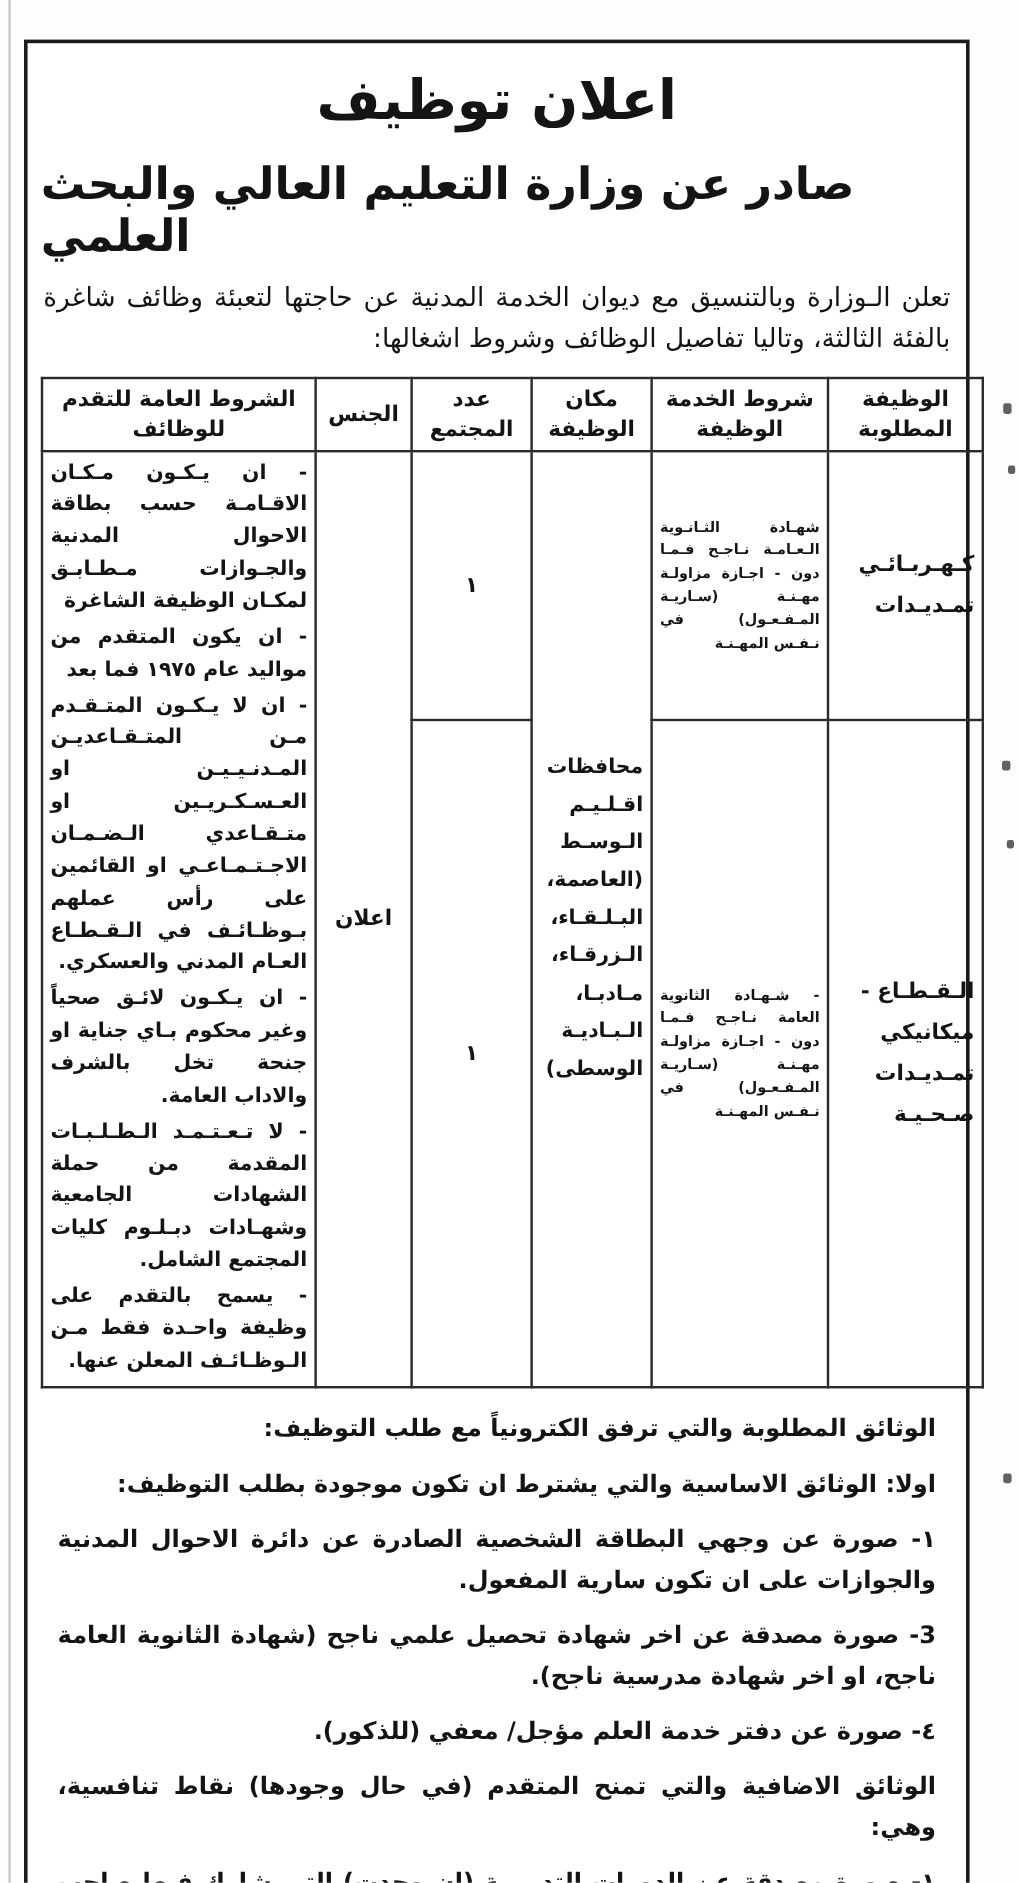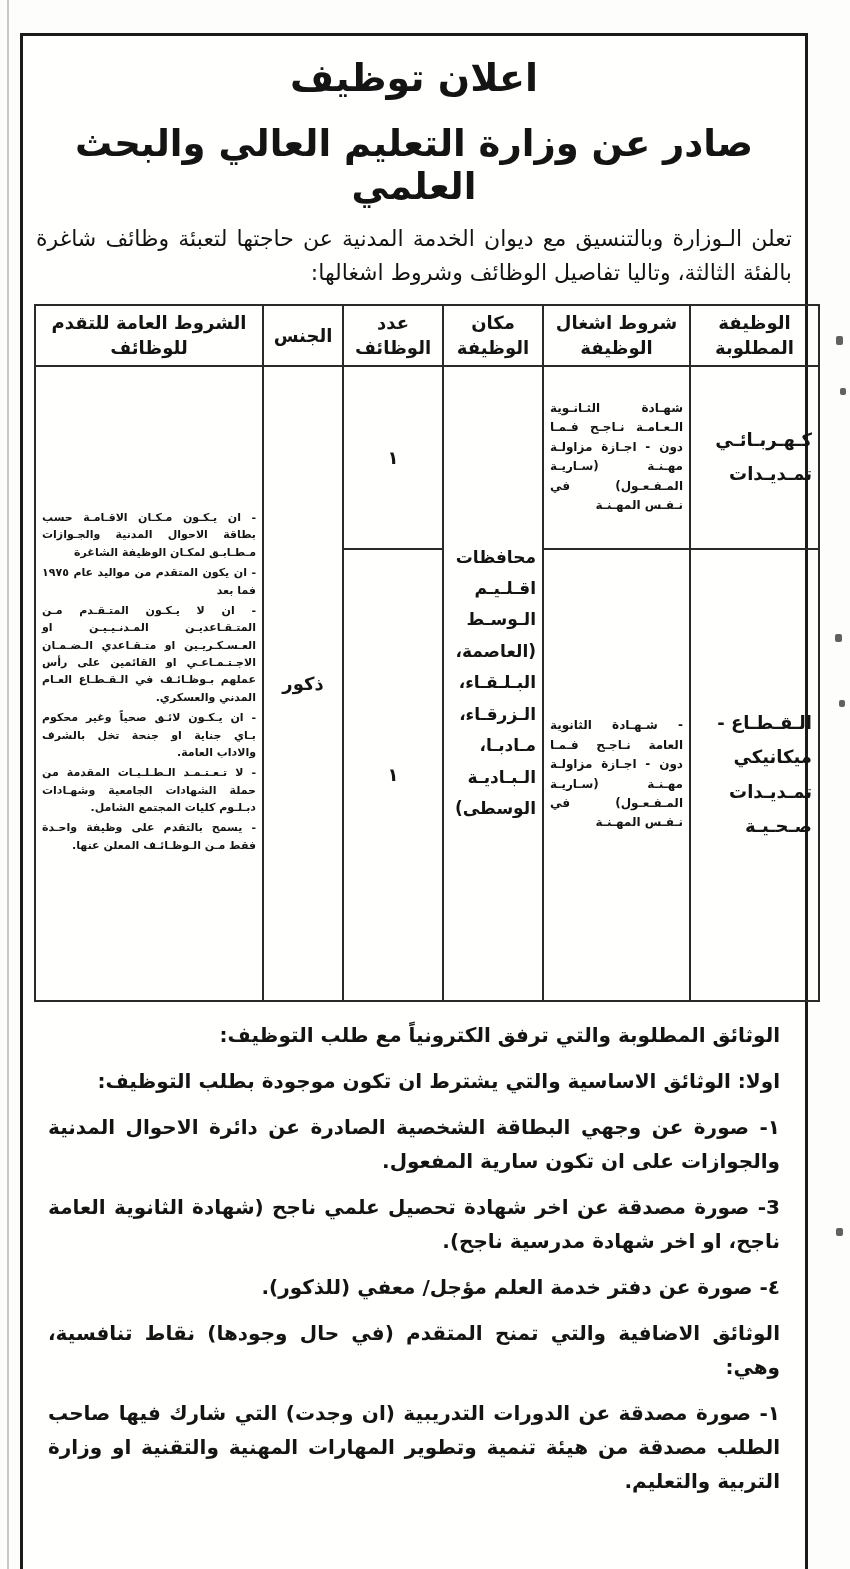--- a/index.html
+++ b/index.html
@@ -18,27 +18,26 @@
   }
   .frame{
     position:absolute;left:20px;top:33px;width:788px;height:1560px;
     border:3px solid #1b1b1b;
     background:#fffffe;
     box-sizing:border-box;
     padding:6px 11px 0 11px;
   }
   .doc-title{
     text-align:center;
-    font-size:38px;
+    font-size:46px;
     font-weight:bold;
     margin:14px 0 6px 0;
     letter-spacing:1px;
   }
   .doc-subtitle{
-    text-align:center;
     font-size:37px;
     font-weight:bold;
     margin:22px 0 10px 0;
   }
   .intro{
     direction:rtl;
     font-size:22px;
     font-weight:normal;
     line-height:1.55;
     text-align:justify;
@@ -84,21 +83,21 @@
   }
   td.count-cell{
     font-size:18px;
     text-align:center;
   }
   td.gender-cell{
     font-size:18px;
     text-align:center;
   }
   td.general-cell{
-    font-size:11px;
+    font-size:17px;
     vertical-align:top;
     text-align:justify;
     line-height:1.58;
     padding:8px 7px;
   }
   td.general-cell p{margin:0 0 3px 0;}
   tr.row-1{height:183px;}
   tr.row-2{height:452px;}
   .bottom{
     direction:rtl;
@@ -133,34 +132,34 @@
       <col style="width:129px">
         <col style="width:147px">
         <col style="width:100px">
       <col style="width:100px">
         <col style="width:80px">
         <col style="width:228px">
     </colgroup>
     <thead>
       <tr>
         <th>الوظيفة المطلوبة</th>
-        <th>شروط اشغال الوظيفة</th>
+        <th>شروط الخدمة الوظيفة</th>
         <th>مكان الوظيفة</th>
-        <th>عدد الوظائف</th>
+        <th>عدد المجتمع</th>
         <th>الجنس</th>
         <th>الشروط العامة للتقدم للوظائف</th>
       </tr>
     </thead>
     <tbody>
       <tr class="row-1">
         <td class="job-cell">كـهـربـائـي تمـديـدات</td>
         <td class="cond-cell">شهـادة الثـانـوية الـعـامـة نـاجـح فـمـا دون - اجـازة مزاولـة مهـنـة (سـاريـة المـفـعـول) في نـفـس المهـنـة</td>
         <td class="loc-cell" rowspan="2">محافظات اقـلـيـم الـوسـط (العاصمة، البـلـقـاء، الـزرقـاء، مـادبـا، الـبـاديـة الوسطى)</td>
         <td class="count-cell">١</td>
-        <td class="gender-cell" rowspan="2">ذكور</td>
+        <td class="gender-cell" rowspan="2">اعلان</td>
         <td class="general-cell" rowspan="2">
           <p>- ان يـكـون مـكـان الاقـامـة حسب بطاقة الاحوال المدنية والجـوازات مـطـابـق لمكـان الوظيفة الشاغرة</p>
           <p>- ان يكون المتقدم من مواليد عام ١٩٧٥ فما بعد</p>
           <p>- ان لا يـكـون المتـقـدم مـن المتـقـاعديـن المـدنـيـيـن او العـسـكـريـين او متـقـاعدي الـضـمـان الاجـتـمـاعـي او القائمين على رأس عملهم بـوظـائـف في الـقـطـاع العـام المدني والعسكري.</p>
           <p>- ان يـكـون لائـق صحياً وغير محكوم بـاي جناية او جنحة تخل بالشرف والاداب العامة.</p>
           <p>- لا تـعـتـمـد الـطـلـبـات المقدمة من حملة الشهادات الجامعية وشهـادات دبـلـوم كليات المجتمع الشامل.</p>
           <p>- يسمح بالتقدم على وظيفة واحـدة فقط مـن الـوظـائـف المعلن عنها.</p>
         </td>
       </tr>
       <tr class="row-2">

